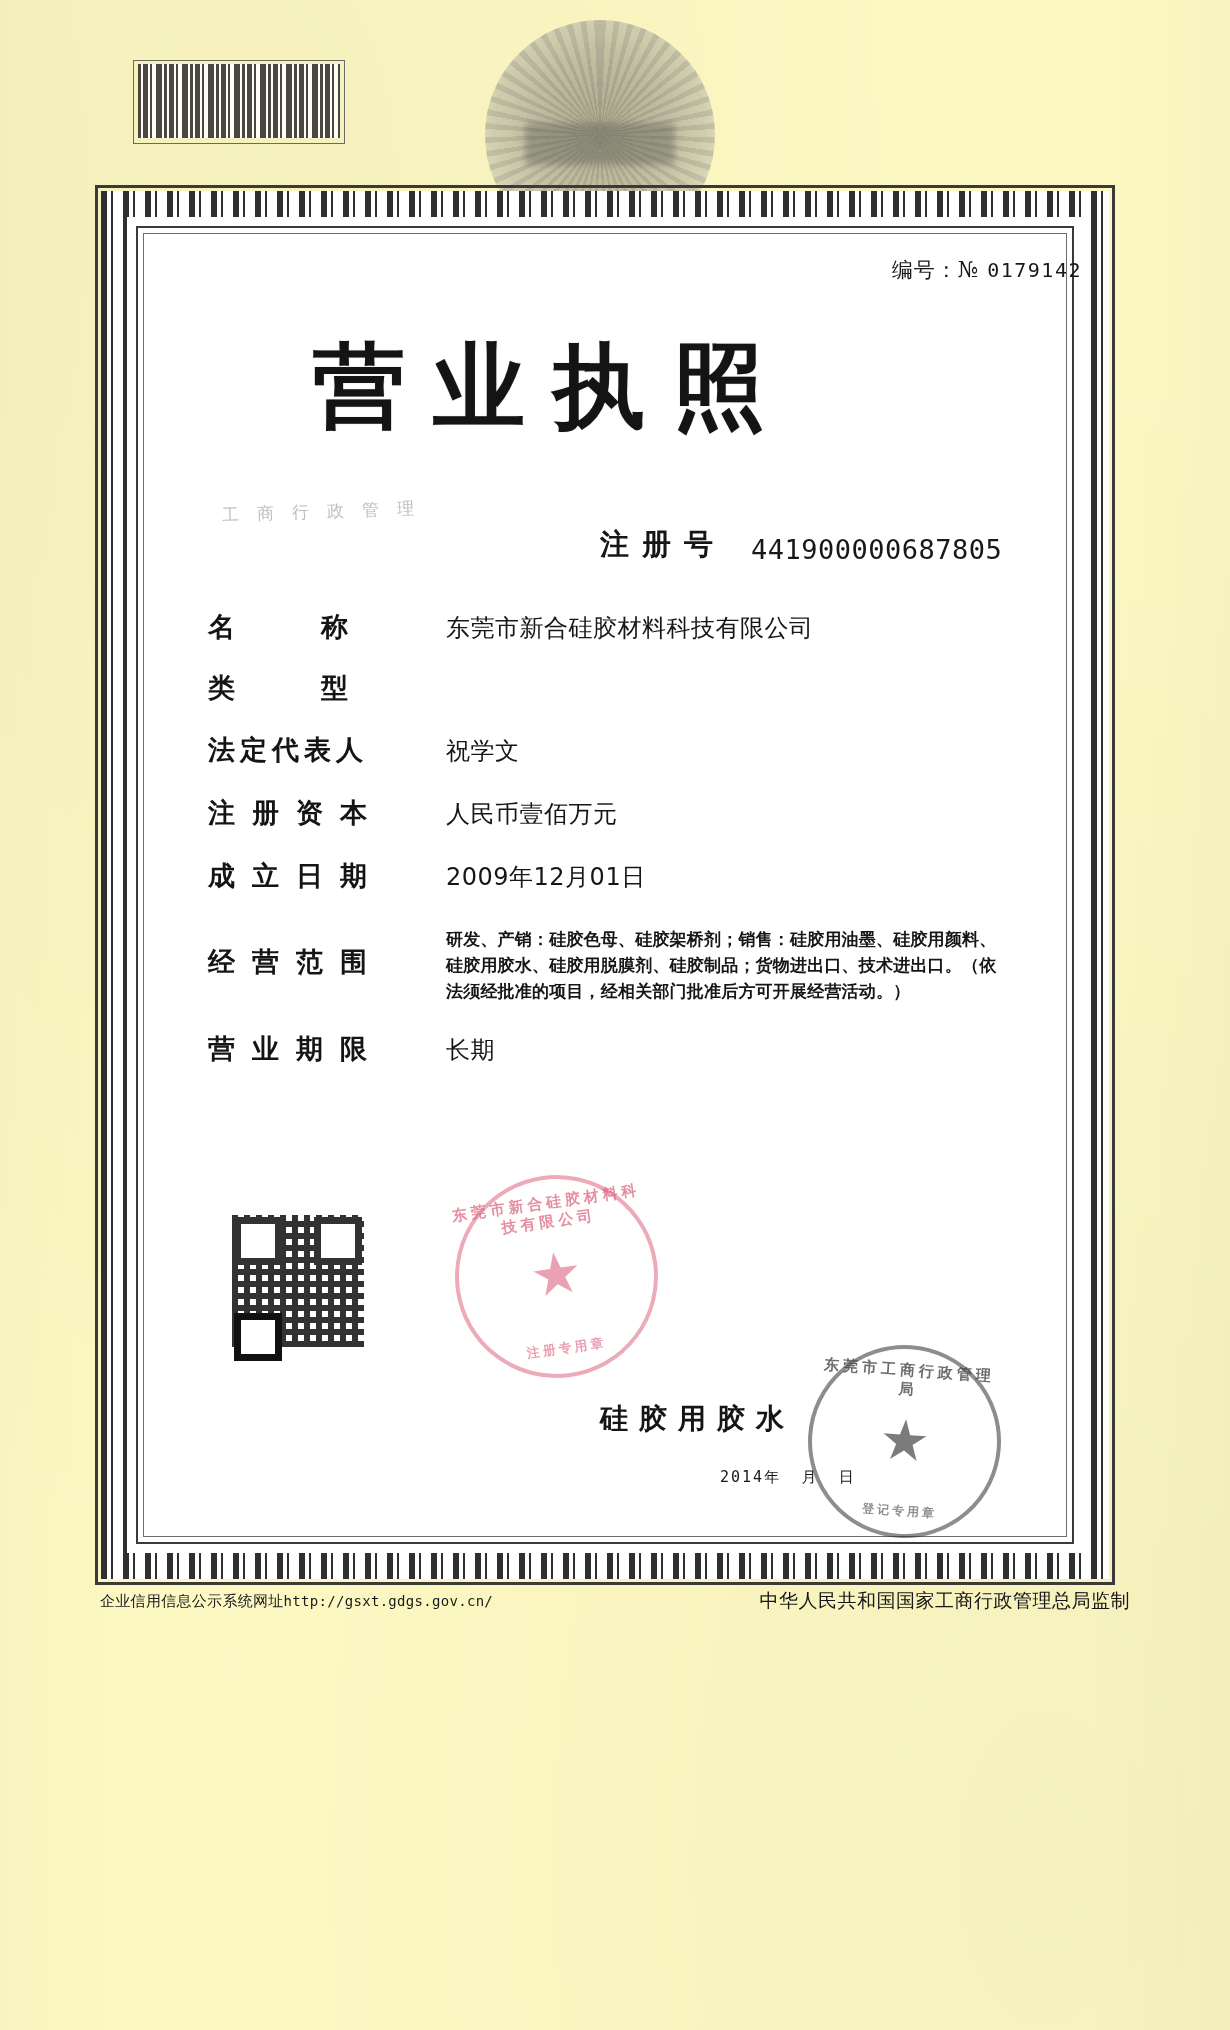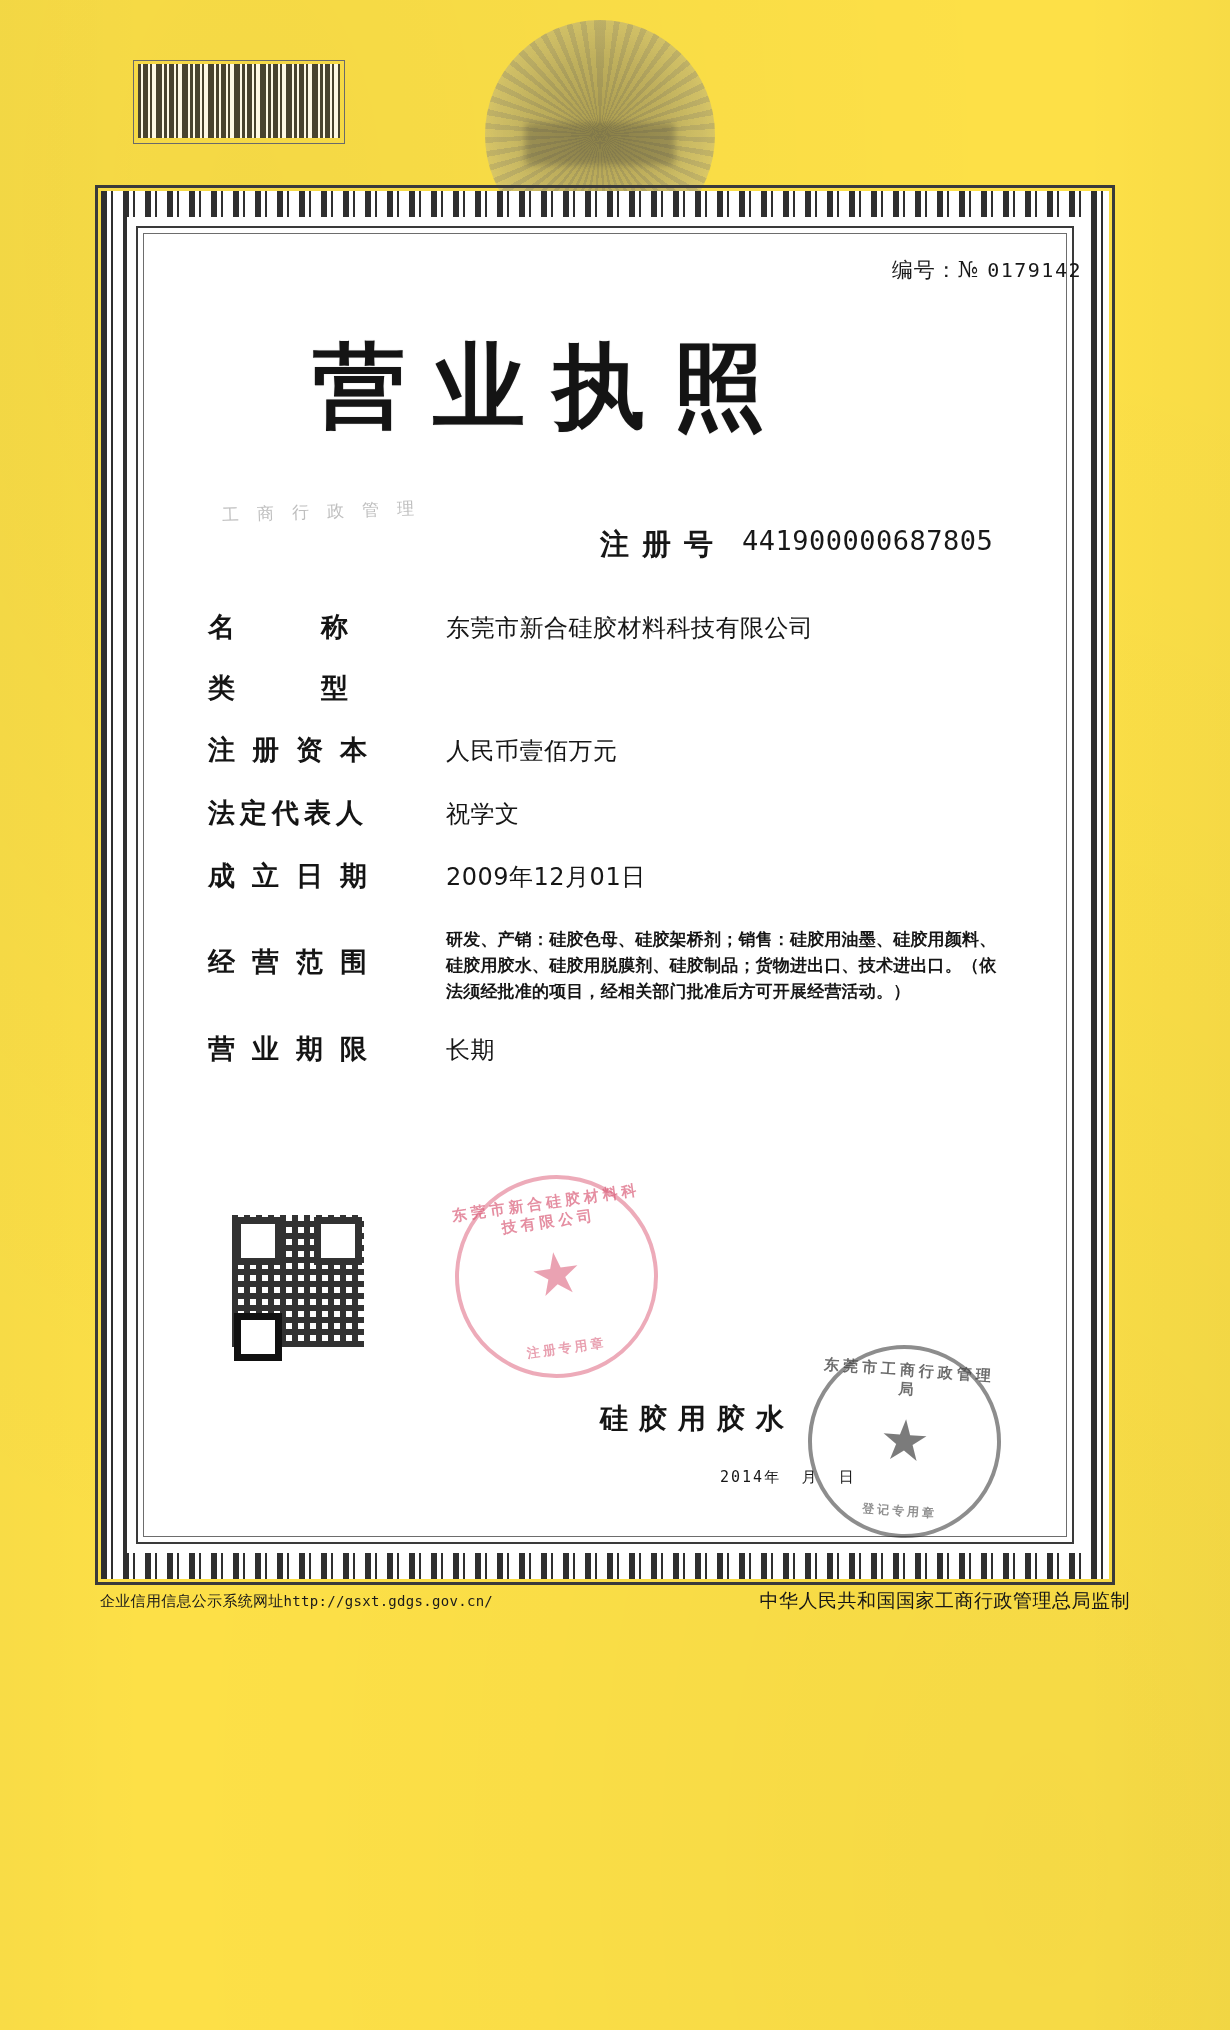--- a/index.html
+++ b/index.html
@@ -15,21 +15,21 @@
     overflow: hidden;
     color: #15171a;
   }
 
   
   .page {
     position: absolute;
     left: 0; top: 0;
     width: 1230px;
     height: 2030px;
-    background: #fde047;
+    background: #fef9c3;
   }
   .scan-noise {
     position: absolute;
     left: 0; top: 0; right: 0; bottom: 0;
     background:
       radial-gradient(ellipse at 20% 10%, rgba(0,0,0,0.035), rgba(0,0,0,0) 55%),
       radial-gradient(ellipse at 85% 92%, rgba(0,0,0,0.03), rgba(0,0,0,0) 60%),
       linear-gradient(90deg, rgba(0,0,0,0.02), rgba(0,0,0,0) 12%, rgba(0,0,0,0) 88%, rgba(0,0,0,0.025));
     pointer-events: none;
   }
@@ -167,22 +167,22 @@
     text-indent: 28px;
     text-shadow: 0 0 1px rgba(0,0,0,0.35);
   }
 
   
   .reg-line {
     position: absolute;
     left: 600px;
     top: 525px;
     display: flex;
-    align-items: flex-start;
-    gap: 16px;
+    align-items: flex-end;
+    gap: 25px;
   }
   .reg-label {
     font-size: 29px;
     letter-spacing: 13px;
     font-weight: 600;
     color: #161616;
   }
   .reg-value {
     font-family: "DejaVu Sans Mono", monospace;
     font-size: 27px;
@@ -432,27 +432,27 @@
       <div class="row-label lbl-2">名称</div>
       <div class="row-value">东莞市新合硅胶材料科技有限公司</div>
     </div>
 
     <div class="row">
       <div class="row-label lbl-2">类型</div>
     </div>
 
 
     <div class="row">
+      <div class="row-label lbl-5">法定代表人</div>
+      <div class="row-value">祝学文</div>
+    </div>
+
+    <div class="row">
       <div class="row-label lbl-4">注册资本</div>
       <div class="row-value">人民币壹佰万元</div>
-    </div>
-
-    <div class="row">
-      <div class="row-label lbl-5">法定代表人</div>
-      <div class="row-value">祝学文</div>
     </div>
 
     <div class="row">
       <div class="row-label lbl-4">成立日期</div>
       <div class="row-value">2009年12月01日</div>
     </div>
 
     <div class="row row-scope">
       <div class="row-label lbl-4">经营范围</div>
       <div class="row-value">研发、产销：硅胶色母、硅胶架桥剂；销售：硅胶用油墨、硅胶用颜料、硅胶用胶水、硅胶用脱膜剂、硅胶制品；货物进出口、技术进出口。（依法须经批准的项目，经相关部门批准后方可开展经营活动。）</div>

